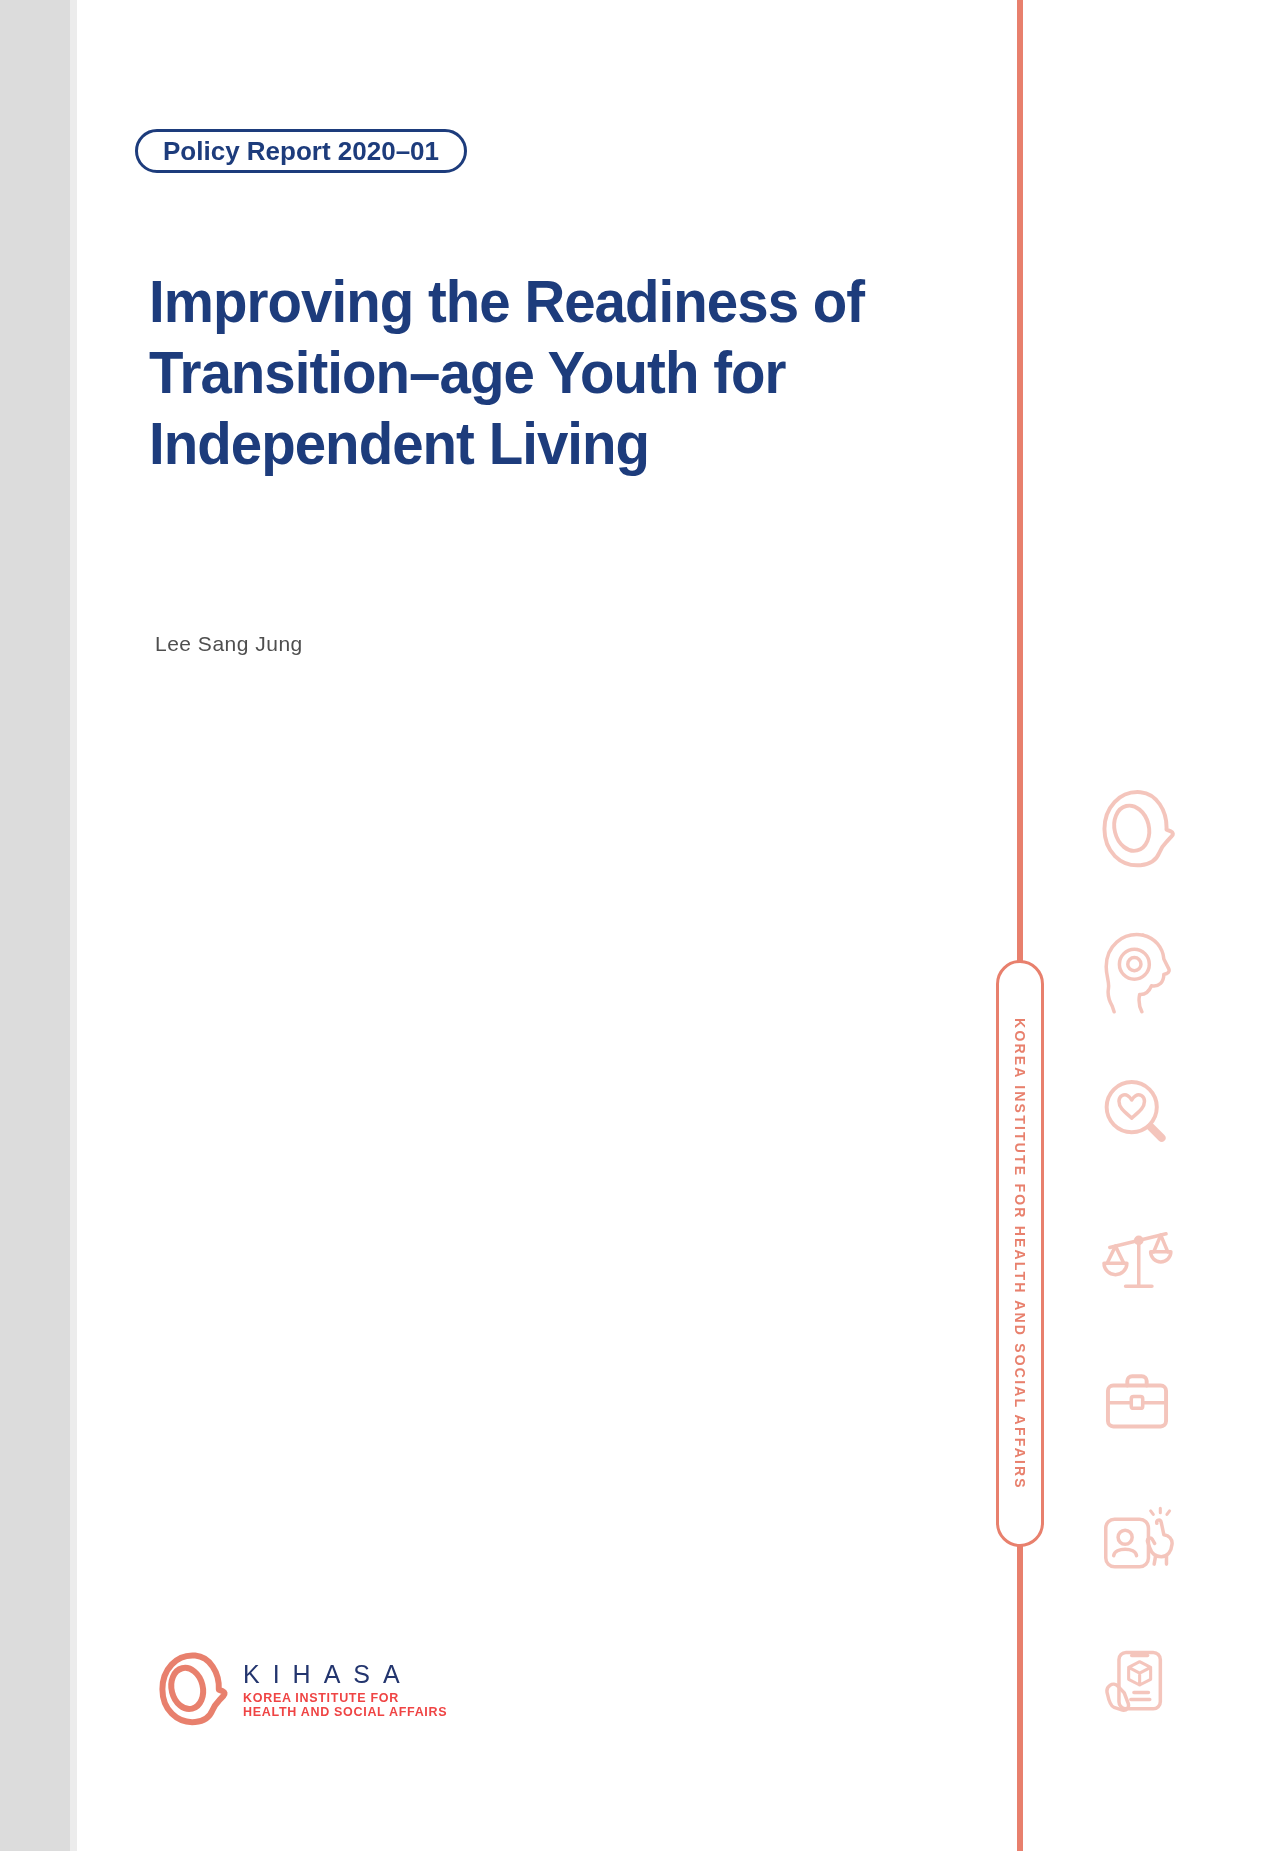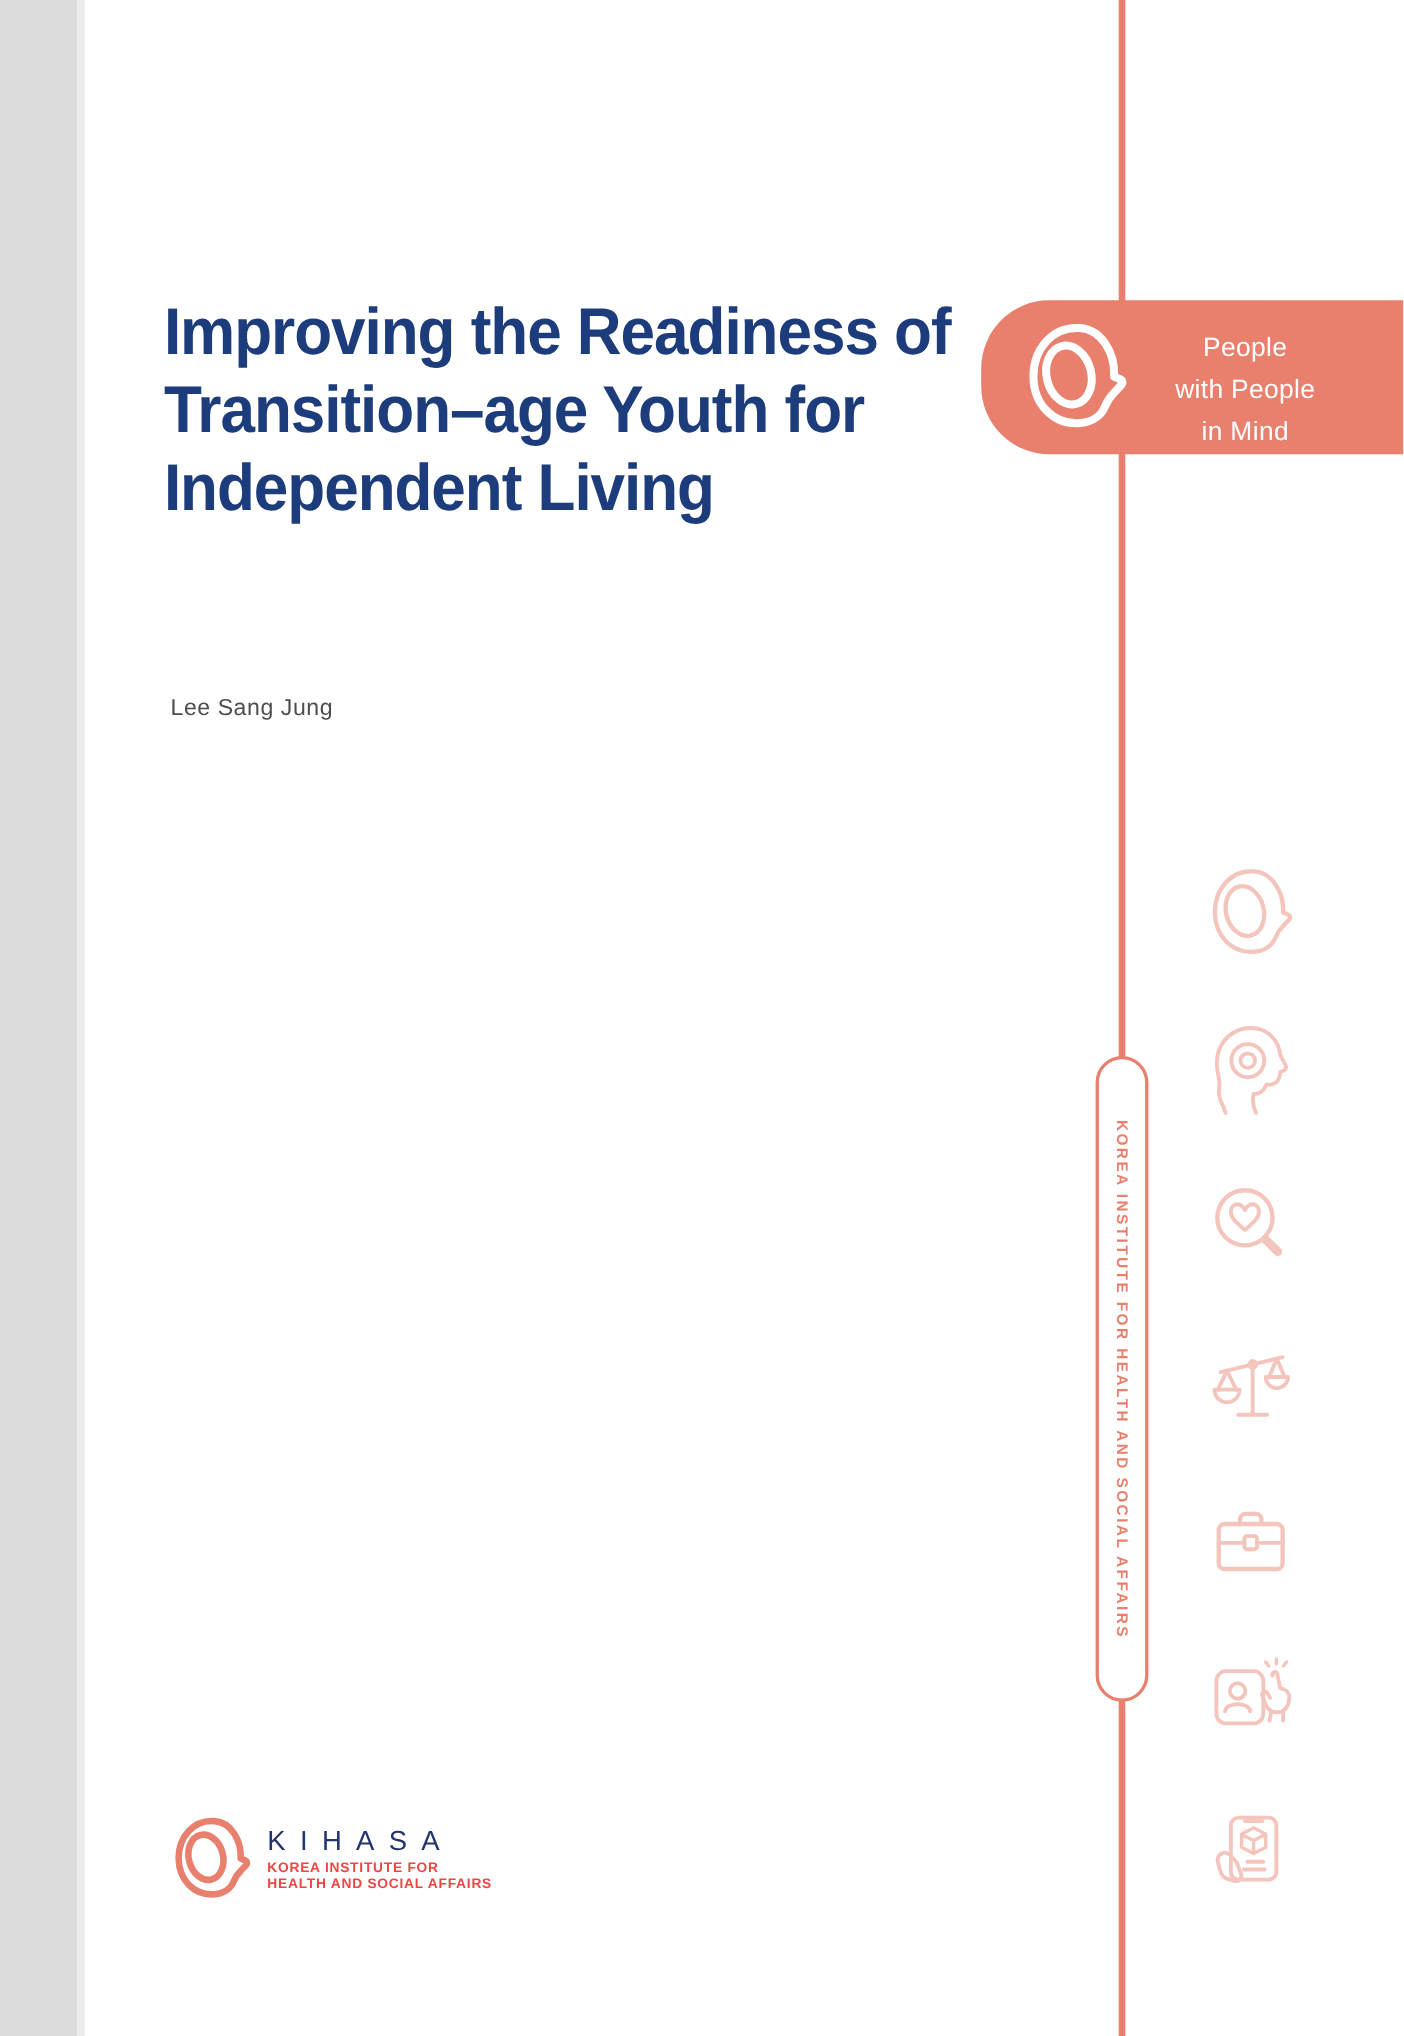--- a/index.html
+++ b/index.html
@@ -71,42 +71,32 @@
 <body>
 
 <div class="page">
 
   <div class="gray-strip"></div>
   <div class="gray-strip-inner"></div>
   <div class="gray-strip-inner2"></div>
 
   <div class="vline"></div>
 
+  <div class="report-badge">
+    <span>Policy Report 2020–01</span>
+  </div>
 
   <h1 class="title">
     <span>Improving the Readiness of</span>
     <span>Transition–age Youth for</span>
     <span>Independent Living</span>
   </h1>
 
   <div class="author">Lee Sang Jung</div>
 
-  <div class="ribbon">
-    <div class="ribbon-face">
-      <svg viewBox="0 0 100 100">
-        <path class="stroke-white" stroke-width="7" d="M54 7 C30 5 13 25 13 49 C13 74 31 92 54 90 C65 89 72.5 83 75.5 75.5 C77.5 70.5 79.5 67.5 83.5 63.5 L89.5 57 C91.5 55 91 52.5 88.5 51.5 L83.5 49.5 C84.5 28 72 8.5 54 7 Z"></path>
-        <ellipse class="stroke-white" stroke-width="7" cx="44" cy="48" rx="19.5" ry="26" transform="rotate(-14 44 48)"></ellipse>
-      </svg>
-    </div>
-    <div class="ribbon-text">
-      <span>People</span>
-      <span>with People</span>
-      <span>in Mind</span>
-    </div>
-  </div>
 
   <div class="pill">
     <span class="pill-text">KOREA INSTITUTE FOR HEALTH AND SOCIAL AFFAIRS</span>
   </div>
 
   <div class="side-icon" style="left:1093px;top:786px;" aria-label="person-head-icon">
     <svg viewBox="0 0 100 100">
       <path class="stroke-coral" stroke-width="4.5" d="M54 7 C30 5 13 25 13 49 C13 74 31 92 54 90 C65 89 72.5 83 75.5 75.5 C77.5 70.5 79.5 67.5 83.5 63.5 L89.5 57 C91.5 55 91 52.5 88.5 51.5 L83.5 49.5 C84.5 28 72 8.5 54 7 Z"></path>
       <ellipse class="stroke-coral" stroke-width="4.5" cx="44" cy="48" rx="19.5" ry="26" transform="rotate(-14 44 48)"></ellipse>
     </svg>

